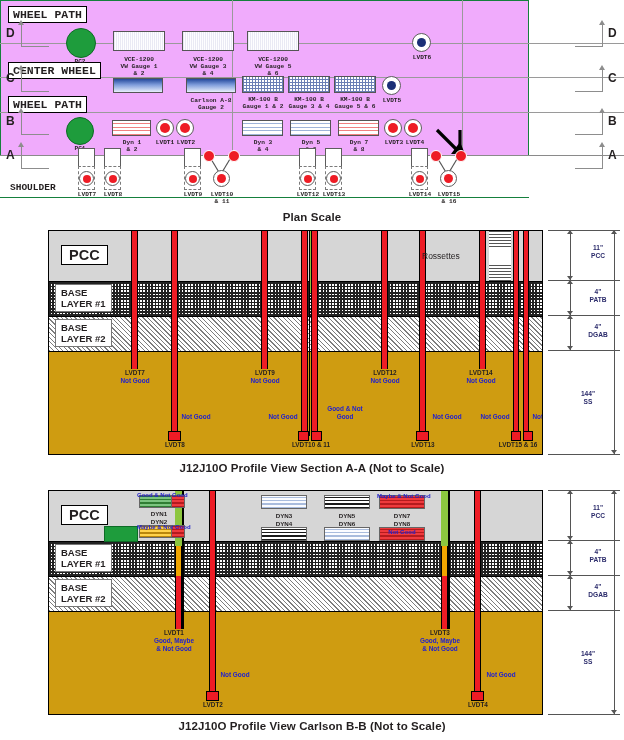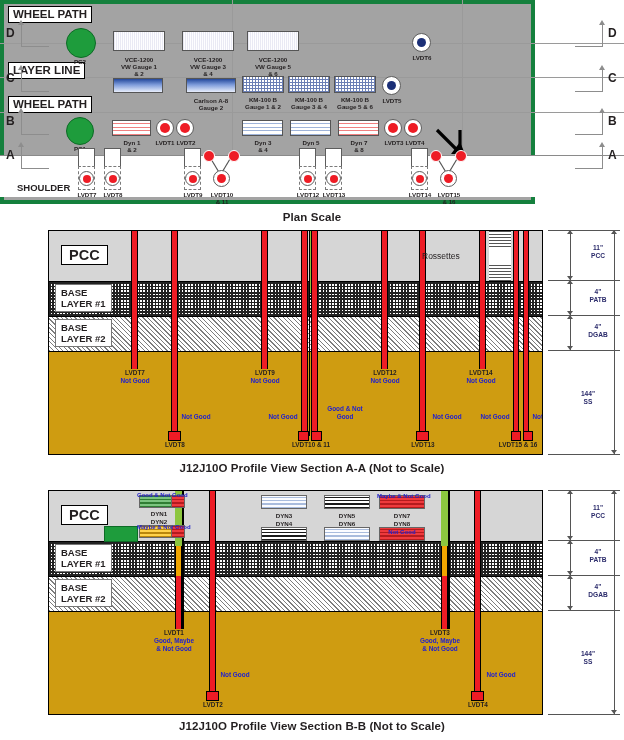--- a/index.html
+++ b/index.html
@@ -3,22 +3,22 @@
 <meta charset="utf-8">
 <style>
   html,body{margin:0;padding:0;background:#fff;}
   body{width:624px;height:740px;position:relative;
        font-family:"Liberation Sans",sans-serif;overflow:hidden;}
   .abs{position:absolute;}
   .caption{position:absolute;width:100%;text-align:center;font-size:11.5px;
            font-weight:bold;color:#231f20;letter-spacing:.1px;}
 
   
-  #planview{left:48px;top:8px;width:527px;height:196px;background:#a3a3a3;
-            border:4px solid #15803d;}
+  #planview{left:48px;top:8px;width:527px;height:196px;background:#f0abfc;
+            border:1px solid #15803d;font-family:Liberation Mono, monospace;}
   #plan-shoulder{position:absolute;left:0;top:155px;width:100%;height:41px;
                  background:#fff;border-top:1px solid #8a8a8a;}
   .plan-hline{position:absolute;left:0;width:100%;height:0;
               border-top:1px solid #9a9a9a;}
   .plan-vline{position:absolute;top:0;height:155px;width:0;
               border-left:1px solid #9a9a9a;}
 
   .boxlabel{position:absolute;background:#fff;border:1px solid #000;
             font-size:11.5px;font-weight:bold;color:#231f20;
             padding:1px 4px;white-space:nowrap;line-height:13px;}
@@ -126,23 +126,23 @@
 
   <div class="plan-hline" style="top:43px;"></div>
   <div class="plan-hline" style="top:77px;"></div>
   <div class="plan-hline" style="top:112px;"></div>
   <div class="plan-vline" style="left:232px;"></div>
   <div class="plan-vline" style="left:462px;"></div>
 
   <div id="plan-shoulder"></div>
 
   <div class="boxlabel" style="left:8px;top:6px;">WHEEL PATH</div>
-  <div class="boxlabel" style="left:8px;top:62px;">LAYER LINE</div>
+  <div class="boxlabel" style="left:8px;top:62px;">CENTER WHEEL</div>
   <div class="boxlabel" style="left:8px;top:96px;">WHEEL PATH</div>
-  <div class="abs" style="left:10px;top:182px;font-size:9.5px;font-weight:bold;color:#231f20;margin-left:7px;">SHOULDER</div>
+  <div class="abs" style="left:10px;top:182px;font-size:9.5px;font-weight:bold;color:#231f20;">SHOULDER</div>
 
   <div class="pc" style="left:66px;top:28px;width:28px;height:28px;"></div>
   <div class="slabel" style="left:60px;top:58px;width:40px;">PC2</div>
 
   <div class="gaugebox g-vce" style="left:113px;top:31px;width:52px;height:20px;"></div>
   <div class="slabel" style="left:110px;top:56px;width:58px;">VCE-1200</div>
   <div class="slabel" style="left:110px;top:63px;width:58px;">VW Gauge 1</div>
   <div class="slabel" style="left:110px;top:70px;width:58px;">&amp; 2</div>
 
   <div class="gaugebox g-vce" style="left:182px;top:31px;width:52px;height:20px;"></div>
@@ -518,13 +518,13 @@
   <div class="dimrow" style="left:30px;top:93px;">4"</div>
   <div class="dimrow" style="left:30px;top:101px;">DGAB</div>
 
   <div class="dimline" style="left:66px;top:0;height:224px;"></div>
   <div class="arw-up" style="left:63px;top:0;"></div>
   <div class="arw-dn" style="left:63px;top:220px;"></div>
   <div class="dimrow" style="left:20px;top:160px;">144"</div>
   <div class="dimrow" style="left:20px;top:168px;">SS</div>
 </div>
 
-<div class="caption" style="top:720px;">J12J10O Profile View Section B-B (Not to Scale)</div>
+<div class="caption" style="top:720px;">J12J10O Profile View Carlson B-B (Not to Scale)</div>
 
 </body></html>

